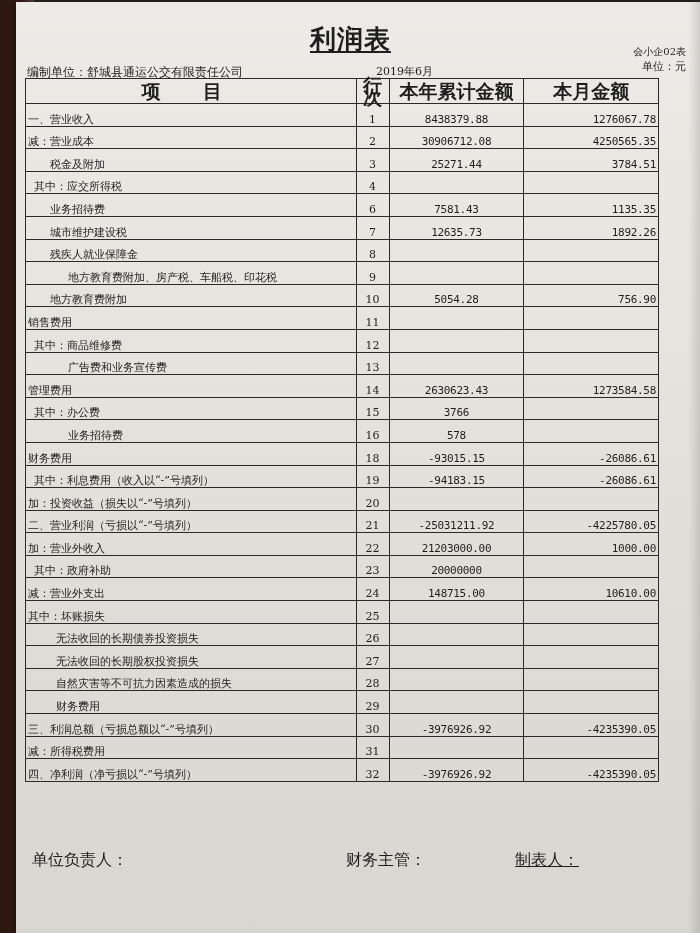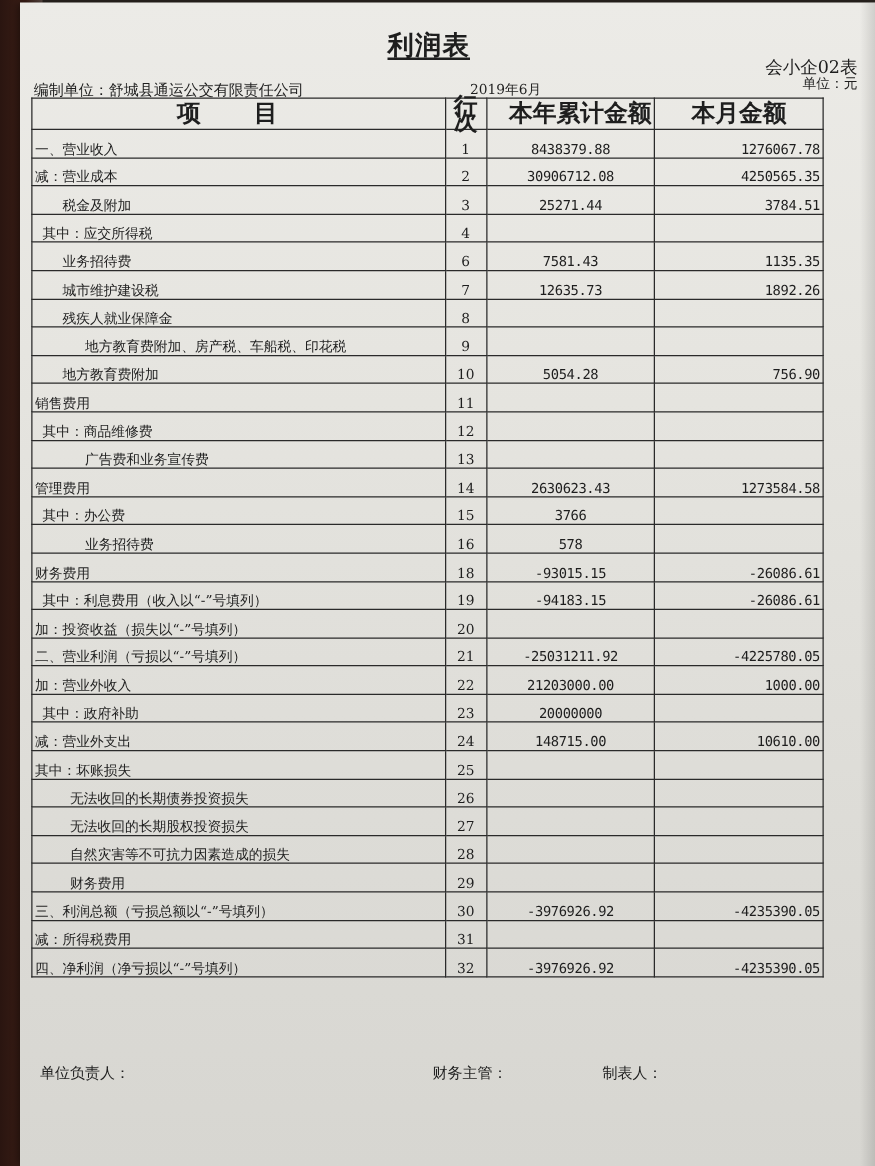--- a/index.html
+++ b/index.html
@@ -18,24 +18,24 @@
     position: absolute; left: 0; top: 0; width: 700px; height: 6px;
     background: #2a2420;
   }
   .paper {
     position: absolute; left: 16px; top: 2px; width: 684px; height: 931px;
     background: linear-gradient(180deg, #ecebe7 0%, #e6e5e0 30%, #dddcd7 70%, #d7d6d1 100%);
     box-shadow: -2px 0 6px rgba(0,0,0,0.5);
   }
   .title {
     position: absolute; left: 310px; top: 22px;
-    font-size: 21px; font-weight: bold; letter-spacing: 1px;
+    font-size: 26px; font-weight: bold; letter-spacing: 1px;
     text-decoration: underline; text-underline-offset: 3px;
   }
-  .form-code { position: absolute; right: 14px; top: 45px; font-size: 14px; }
+  .form-code { position: absolute; right: 14px; top: 45px; font-size: 10px; }
   .unit { position: absolute; right: 14px; top: 59px; font-size: 11px; }
   .compiler { position: absolute; left: 27px; top: 64px; font-size: 12px; }
   .period { position: absolute; left: 376px; top: 64px; font-size: 11px; }
 
   table.stmt {
     position: absolute; left: 25px; top: 78px;
     width: 634px; border-collapse: collapse;
     font-size: 11px;
   }
   table.stmt td, table.stmt th {
@@ -48,24 +48,24 @@
   .c-line { width: 28px; text-align: center; }
   .c-ytd  { width: 130px; text-align: center; }
   .c-mon  { width: 130px; text-align: right; }
   th.c-item { text-align: center; letter-spacing: 18px; }
   .num { font-family: "DejaVu Sans Mono", "Liberation Mono", monospace; font-size: 11px; letter-spacing: -0.3px; }
   .ind1 { padding-left: 8px !important; }
   .ind2 { padding-left: 24px !important; }
   .ind3 { padding-left: 42px !important; }
   .ind4 { padding-left: 30px !important; }
 
-  .sig { position: absolute; top: 850px; font-size: 12px; }
+  .sig { position: absolute; top: 850px; font-size: 16px; }
   .sig1 { left: 32px; }
   .sig2 { left: 346px; }
-  .sig3 { left: 482px; }
+  .sig3 { left: 515px; text-decoration: underline; }
   .right-shadow {
     position: absolute; right: 0; top: 0; width: 12px; height: 933px;
     background: linear-gradient(90deg, rgba(0,0,0,0) 0%, rgba(0,0,0,0.12) 100%);
   }
 </style>
 </head>
 <body>
 
 <div class="top-edge"></div>
 <div class="left-edge"></div>
@@ -78,21 +78,21 @@
 <div class="form-code">会小企02表</div>
 <div class="unit">单位：元</div>
 <div class="compiler">编制单位：舒城县通运公交有限责任公司</div>
 <div class="period">2019年6月</div>
 
 <table class="stmt">
   <thead>
     <tr>
       <th class="c-item">项 目</th>
       <th class="c-line">行次</th>
-      <th class="c-ytd" style="text-align:right">本年累计金额</th>
+      <th class="c-ytd" style="text-align:center">本年累计金额</th>
       <th class="c-mon" style="text-align:center">本月金额</th>
     </tr>
   </thead>
   <tbody id="rows">
       <tr>
         <td class="c-item ">一、营业收入</td>
         <td class="c-line">1</td>
         <td class="c-ytd num">8438379.88</td>
         <td class="c-mon num">1276067.78</td>
       </tr>

